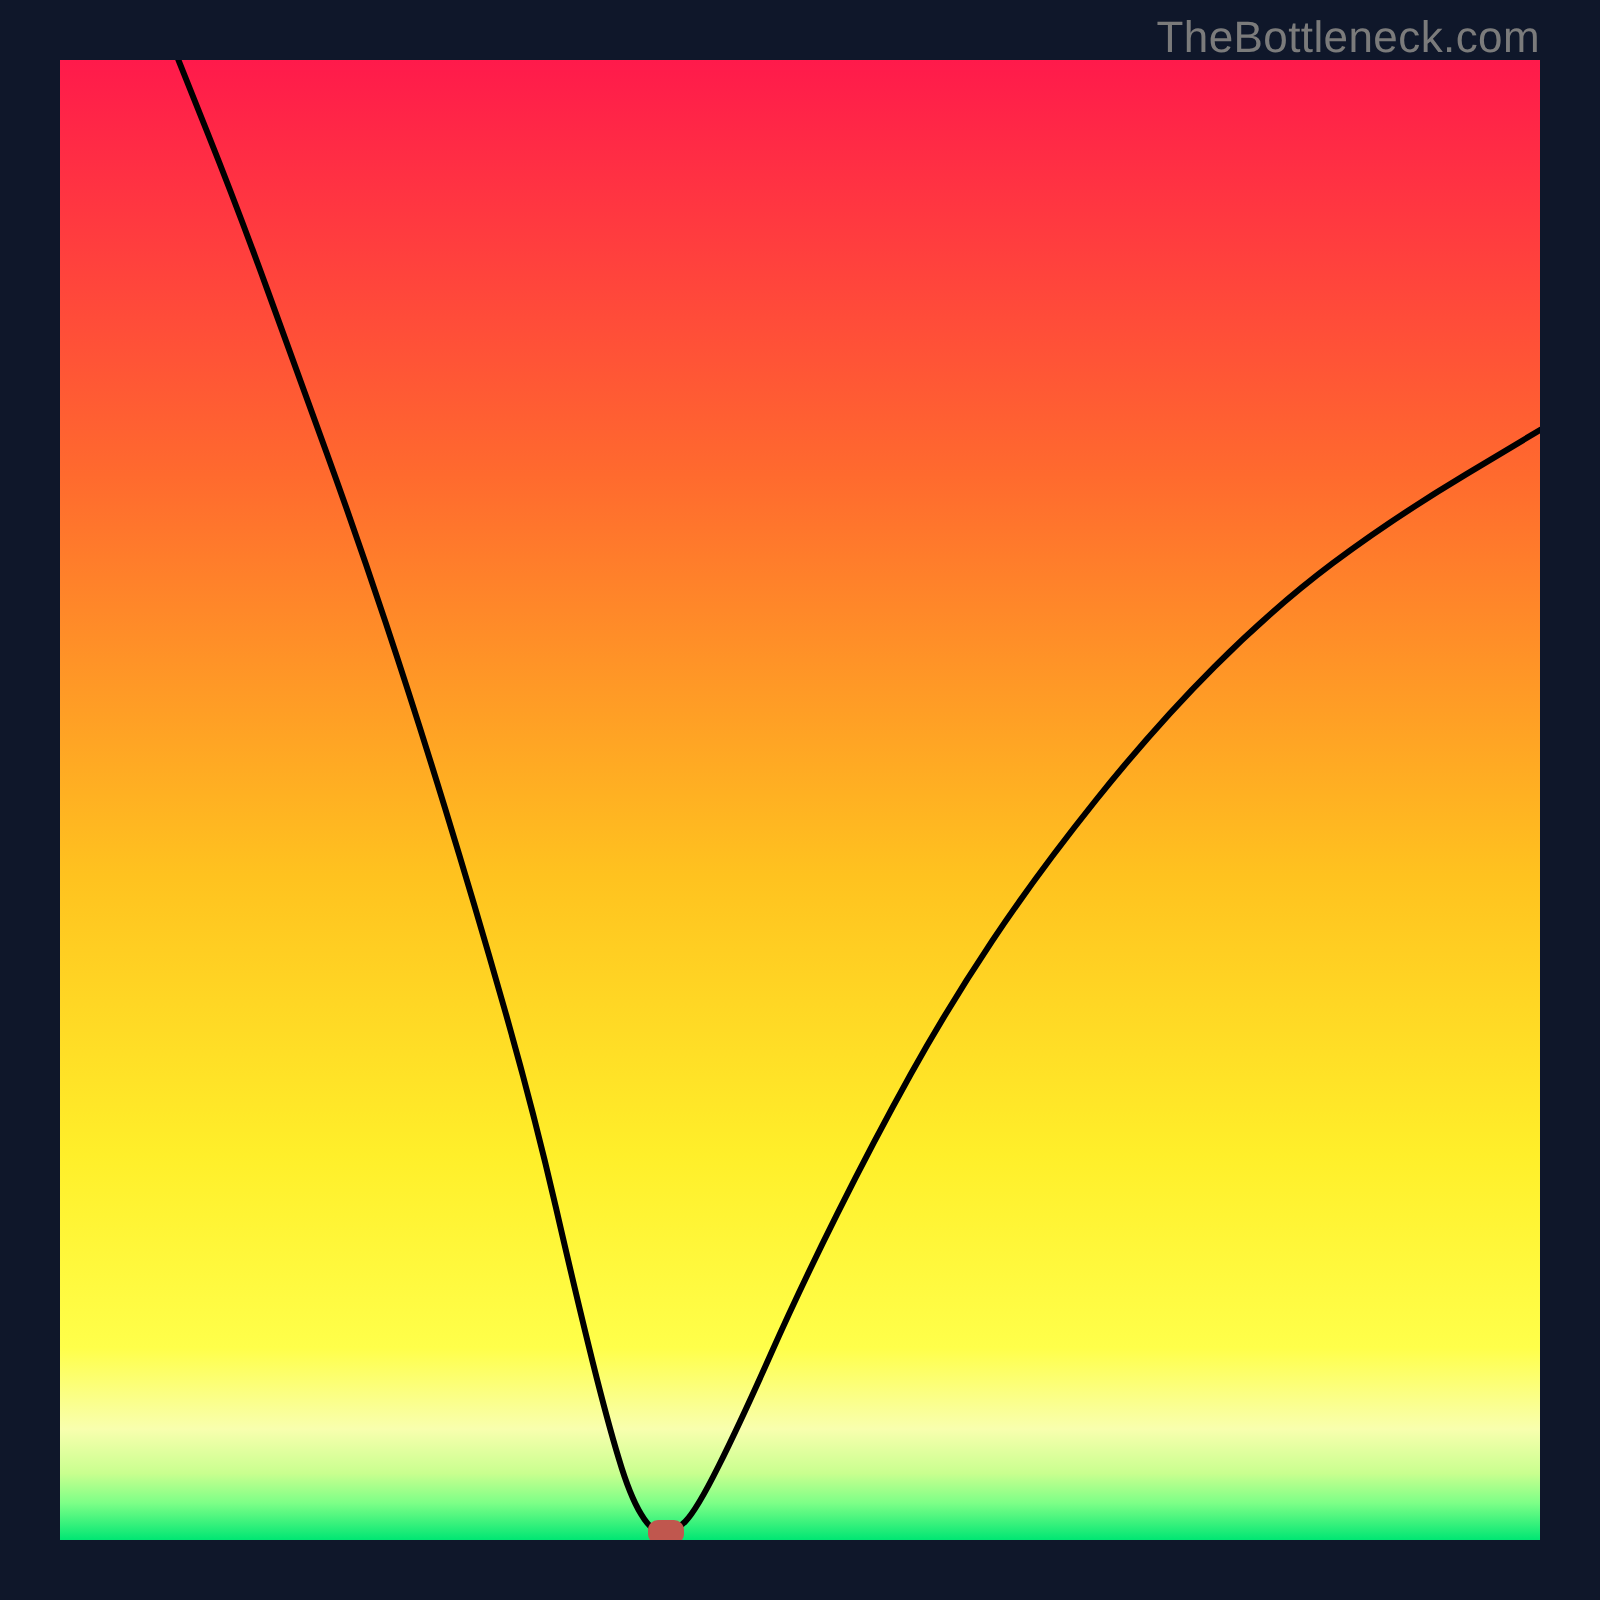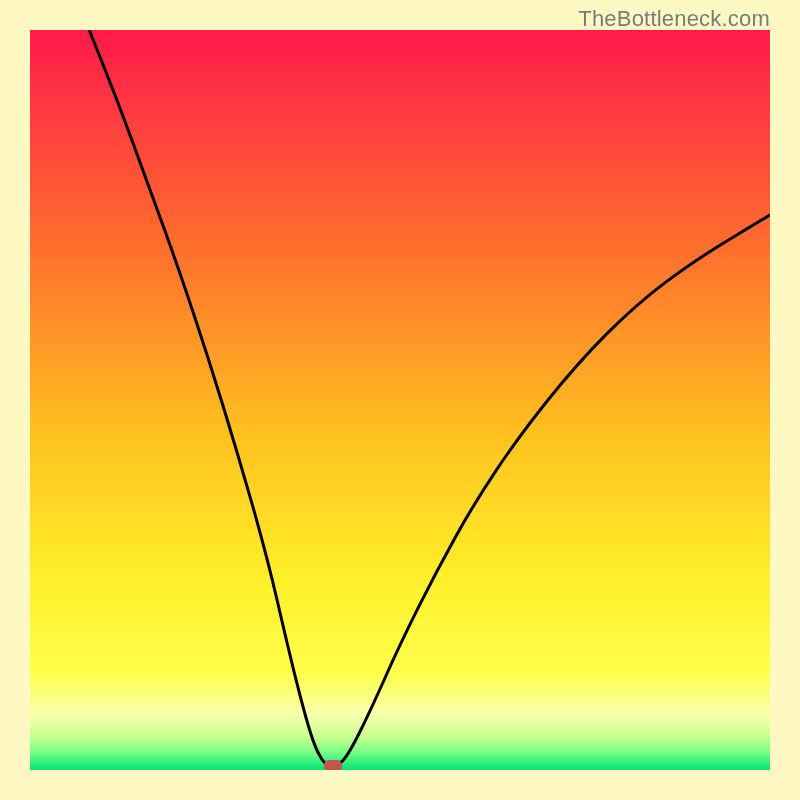--- a/index.html
+++ b/index.html
@@ -10,21 +10,21 @@
     background: #000;
     overflow: hidden;
     font-family: Arial, Helvetica, sans-serif;
   }
   .frame {
     position: absolute;
     left: 0;
     top: 0;
     width: 800px;
     height: 800px;
-    background: #fef9c3;
+    background: #0f172a;
   }
   .plot {
     position: absolute;
     left: 30px;
     top: 30px;
     width: 740px;
     height: 740px;
     overflow: hidden;
   }
   .gradient {

